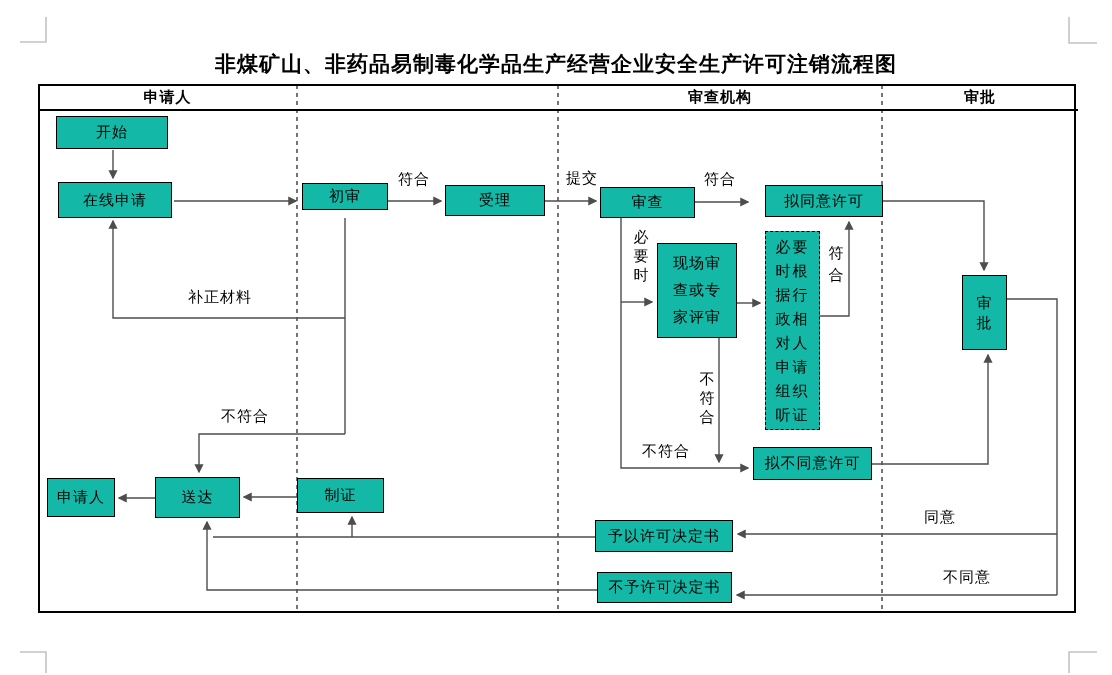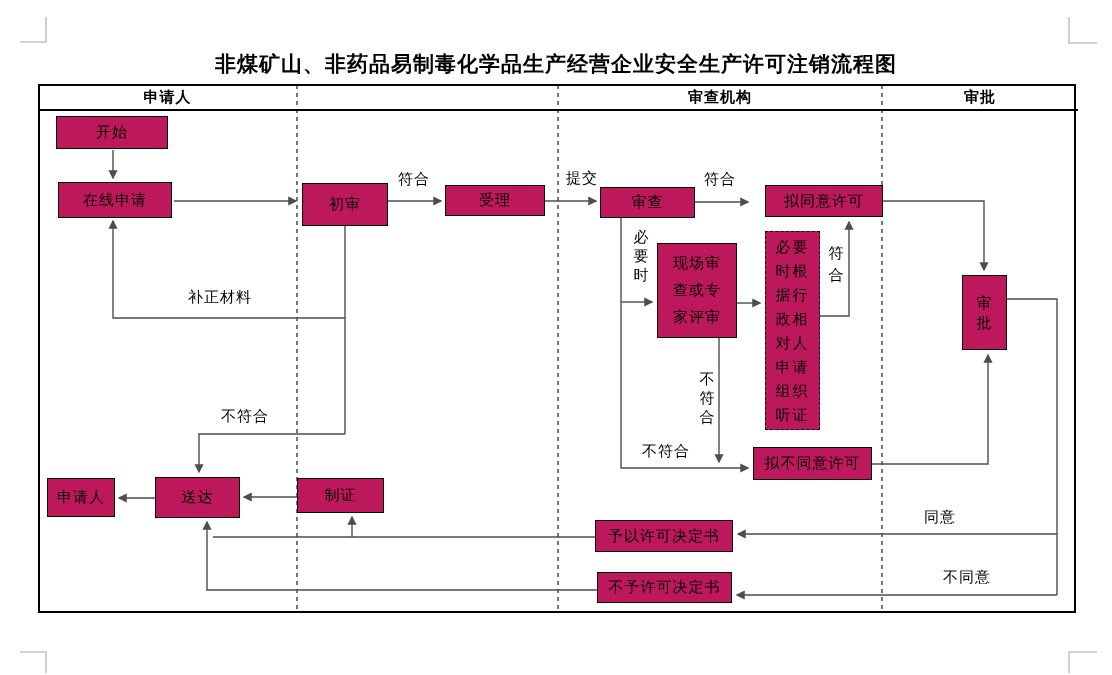--- a/index.html
+++ b/index.html
@@ -23,21 +23,21 @@
     position:absolute;top:88px;height:20px;text-align:center;
     font-size:15px;font-weight:bold;letter-spacing:1px;
   }
   
   #wires{position:absolute;left:0;top:0;width:1112px;height:675px;}
   .wire{stroke:#4d4d4d;stroke-width:1.4;fill:none;}
   .divider{stroke:#1a1a1a;stroke-width:1.2;fill:none;stroke-dasharray:4 4;}
   .cropmark{stroke:#c4c4c4;stroke-width:1.6;fill:none;}
   
   .node{
-    position:absolute;border:1.5px solid #000;background:#be185d;box-sizing:border-box;
+    position:absolute;border:1.5px solid #000;background:#14b8a6;box-sizing:border-box;
     display:flex;align-items:center;justify-content:center;text-align:center;
     font-size:15px;line-height:1.35;letter-spacing:1px;
   }
   .node.dashed{border-style:dashed;}
   .wrap{word-break:break-all;}
   
   .edge-label{
     position:absolute;font-size:15px;letter-spacing:1px;text-align:center;
     white-space:nowrap;
   }
@@ -93,21 +93,21 @@
     <path class="wire" d="M820 316 H849 V222" marker-end="url(#ah)"></path>
     <path class="wire" d="M719 338 V462" marker-end="url(#ah)"></path>
     <path class="wire" d="M872 464 H988 V355" marker-end="url(#ah)"></path>
   </svg>
 
   <div id="frame"></div>
   <div id="header-sep"></div>
 
   <div class="node" style="left:56px;top:116px;width:112px;height:33px;">开始</div>
   <div class="node" style="left:58px;top:182px;width:114px;height:36px;">在线申请</div>
-  <div class="node" style="left:302px;top:183px;width:86px;height:43px;">初审</div>
+  <div class="node" style="left:302px;top:183px;width:86px;height:27px;">初审</div>
   <div class="node" style="left:445px;top:185px;width:100px;height:31px;">受理</div>
   <div class="node" style="left:600px;top:187px;width:95px;height:31px;">审查</div>
   <div class="node" style="left:753px;top:185px;width:118px;height:32px;margin-left:12px;">拟同意许可</div>
   <div class="node" style="left:657px;top:243px;width:80px;height:95px;line-height:27px;">
     <div class="wrap" style="width:50px;">现场审查或专家评审</div>
   </div>
   <div class="node dashed" style="left:765px;top:231px;width:55px;height:199px;line-height:24px;">
     <div class="wrap" style="width:34px;letter-spacing:2px;">必要时根据行政相对人申请组织听证</div>
   </div>
   <div class="node" style="left:962px;top:275px;width:45px;height:75px;line-height:20px;">

